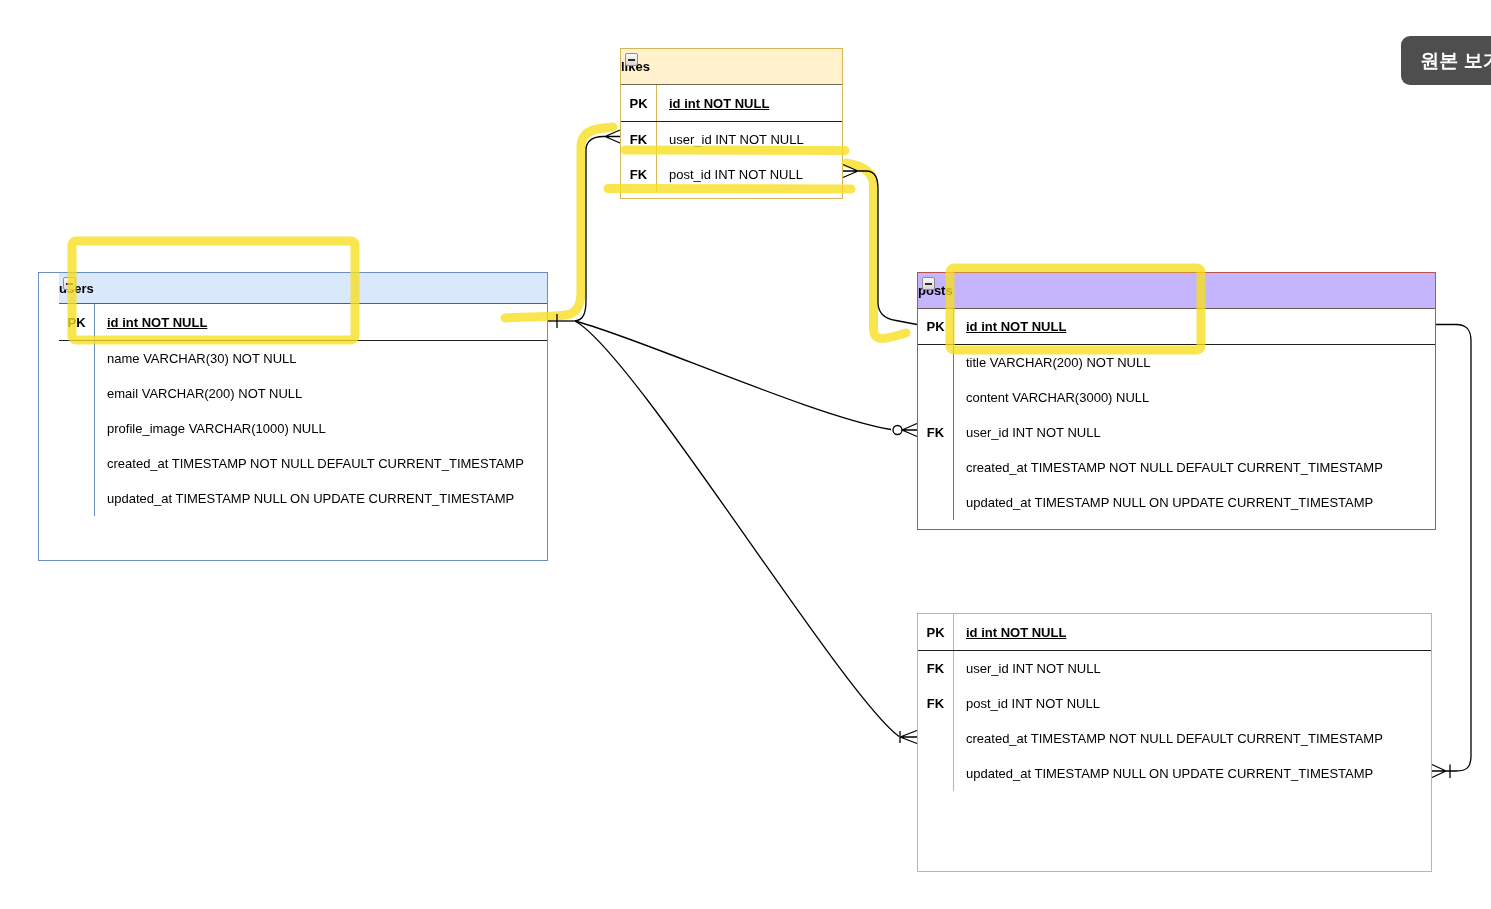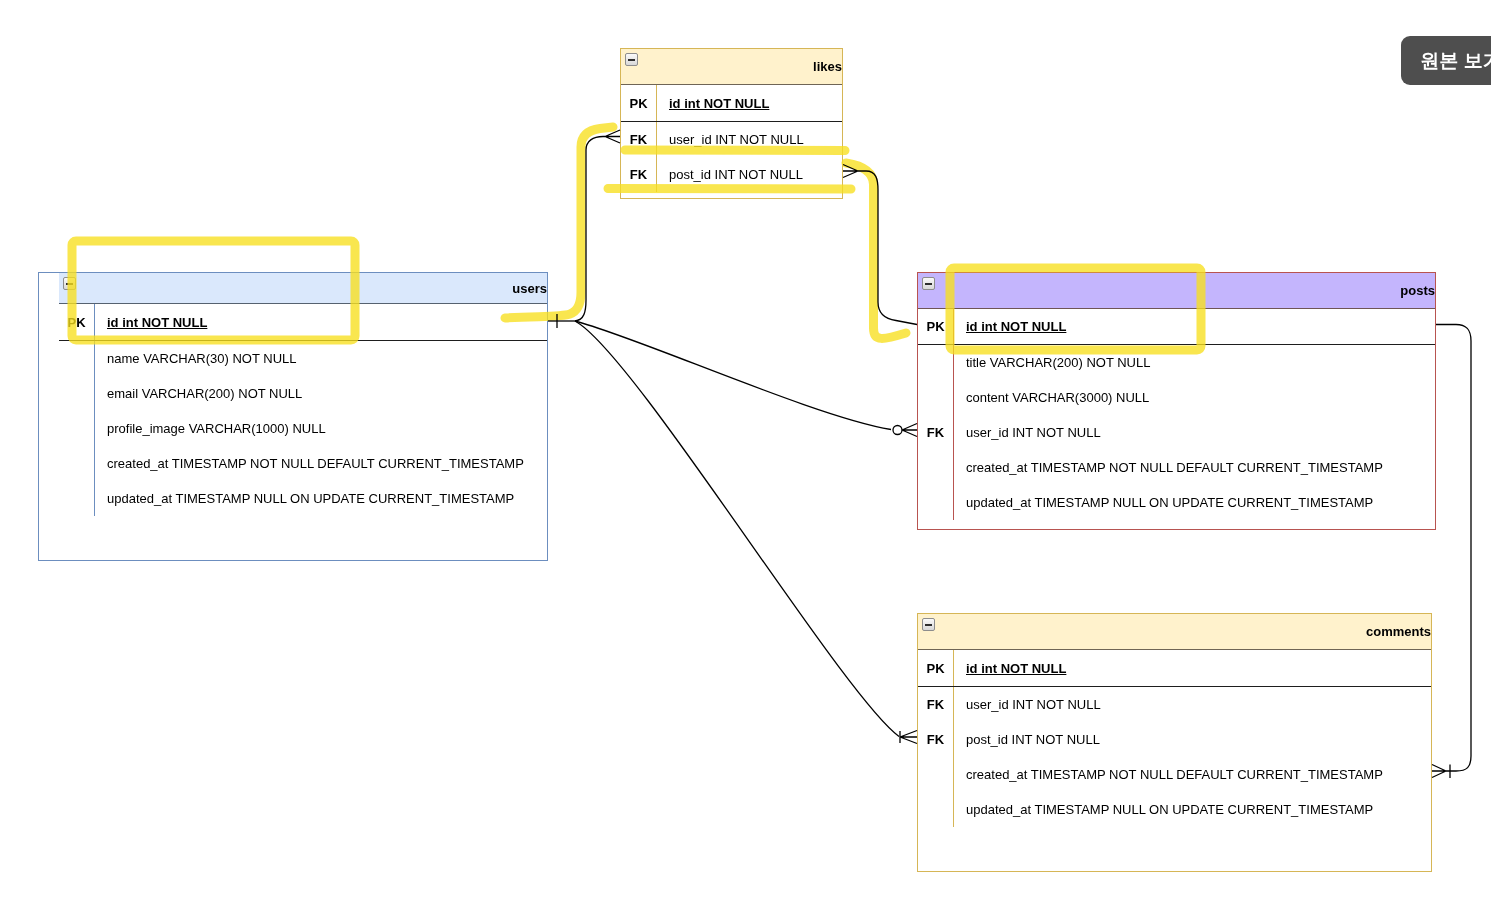--- a/index.html
+++ b/index.html
@@ -2,21 +2,21 @@
 <html><head>
 <meta charset="utf-8">
 <style>
   html,body{margin:0;padding:0;background:#fff;}
   #canvas{position:relative;width:1491px;height:909px;background:#ffffff;overflow:hidden;
           font-family:"Liberation Sans",sans-serif;}
 
   
   .er{position:absolute;border:1px solid;background:#ffffff;box-sizing:border-box;
       display:flex;flex-direction:column;font-size:13px;color:#000;}
-  .er-h{position:relative;display:flex;align-items:center;justify-content:flex-end;
+  .er-h{position:relative;display:flex;align-items:center;justify-content:flex-start;
         font-weight:700;flex:none;}
   .er-r{display:flex;align-items:stretch;flex:none;}
   .er-r.pkrow{border-bottom:1.6px solid #1e1e1e;}
   .er-g{width:35px;flex:none;display:flex;align-items:center;justify-content:center;
         font-weight:700;text-align:center;}
   .er-c{flex:1;display:flex;align-items:center;padding-left:12px;border-left:1px solid;}
   .er-c.pk{font-weight:700;text-decoration:underline;}
   .strip{flex:1;}
 
   
@@ -145,24 +145,20 @@
       <span class="er-c">created_at TIMESTAMP NOT NULL DEFAULT CURRENT_TIMESTAMP</span>
     </div>
     <div class="er-r">
       <span class="er-g"></span>
       <span class="er-c">updated_at TIMESTAMP NULL ON UPDATE CURRENT_TIMESTAMP</span>
     </div>
     <div class="strip"></div>
   </div>
 
   <div class="er t-yellow" id="t-comments">
-    <div class="er-h">
-      <span class="collapse"></span>
-      <span>comments</span>
-    </div>
     <div class="er-r pkrow">
       <span class="er-g">PK</span>
       <span class="er-c pk">id int NOT NULL</span>
     </div>
     <div class="er-r">
       <span class="er-g">FK</span>
       <span class="er-c">user_id INT NOT NULL</span>
     </div>
     <div class="er-r">
       <span class="er-g">FK</span>

